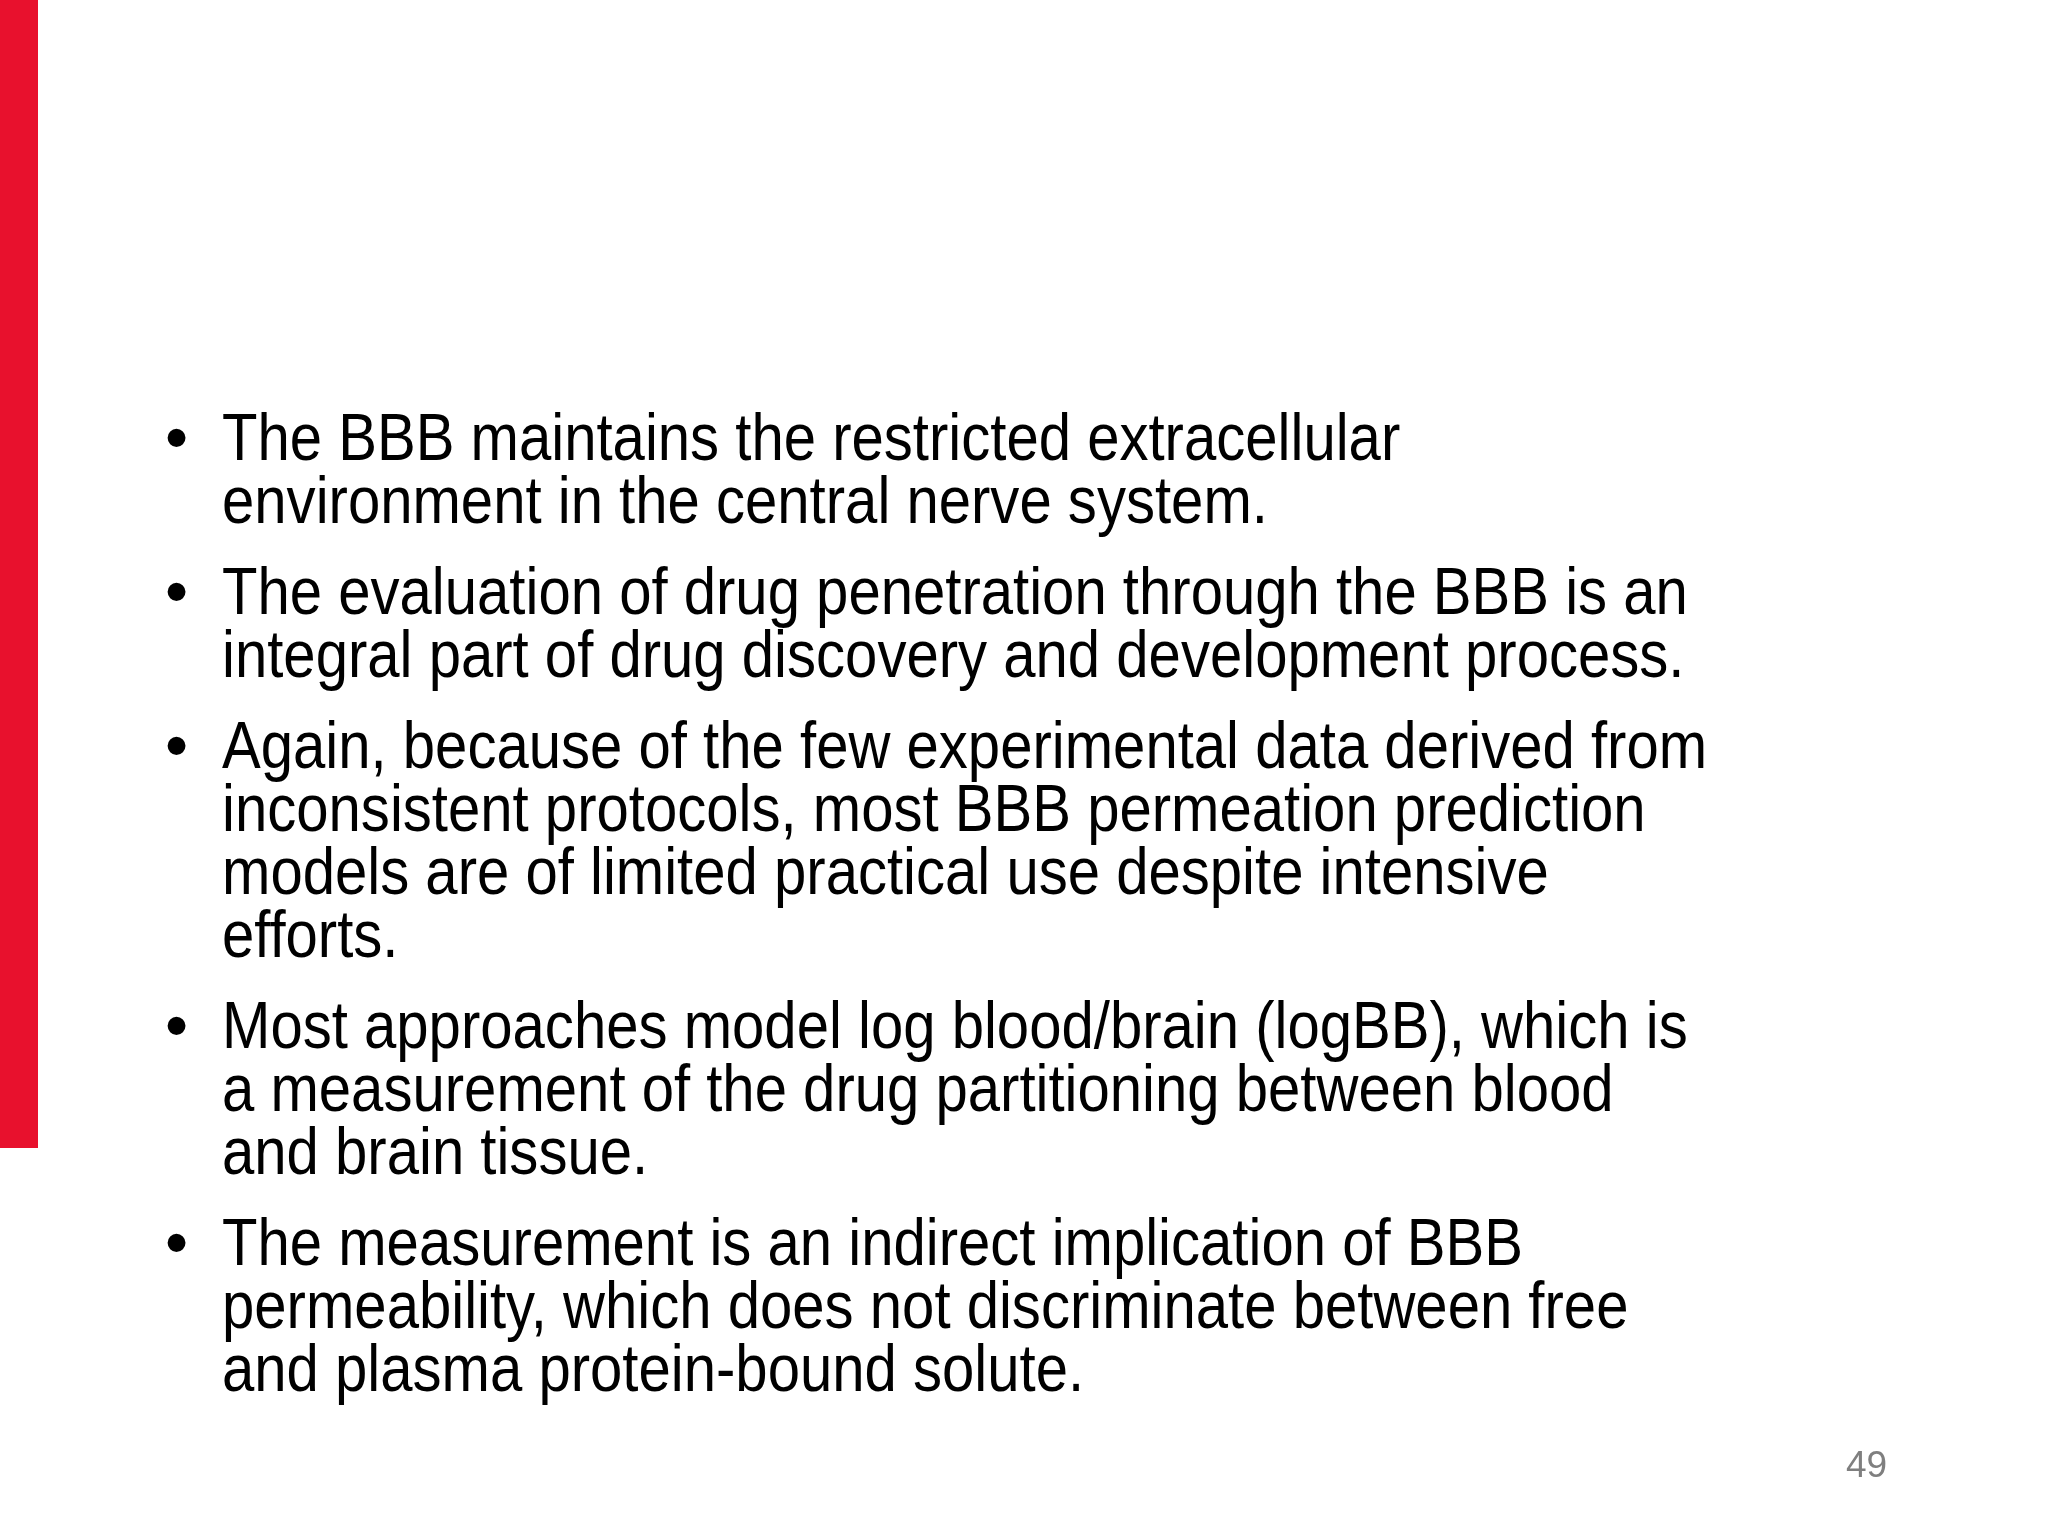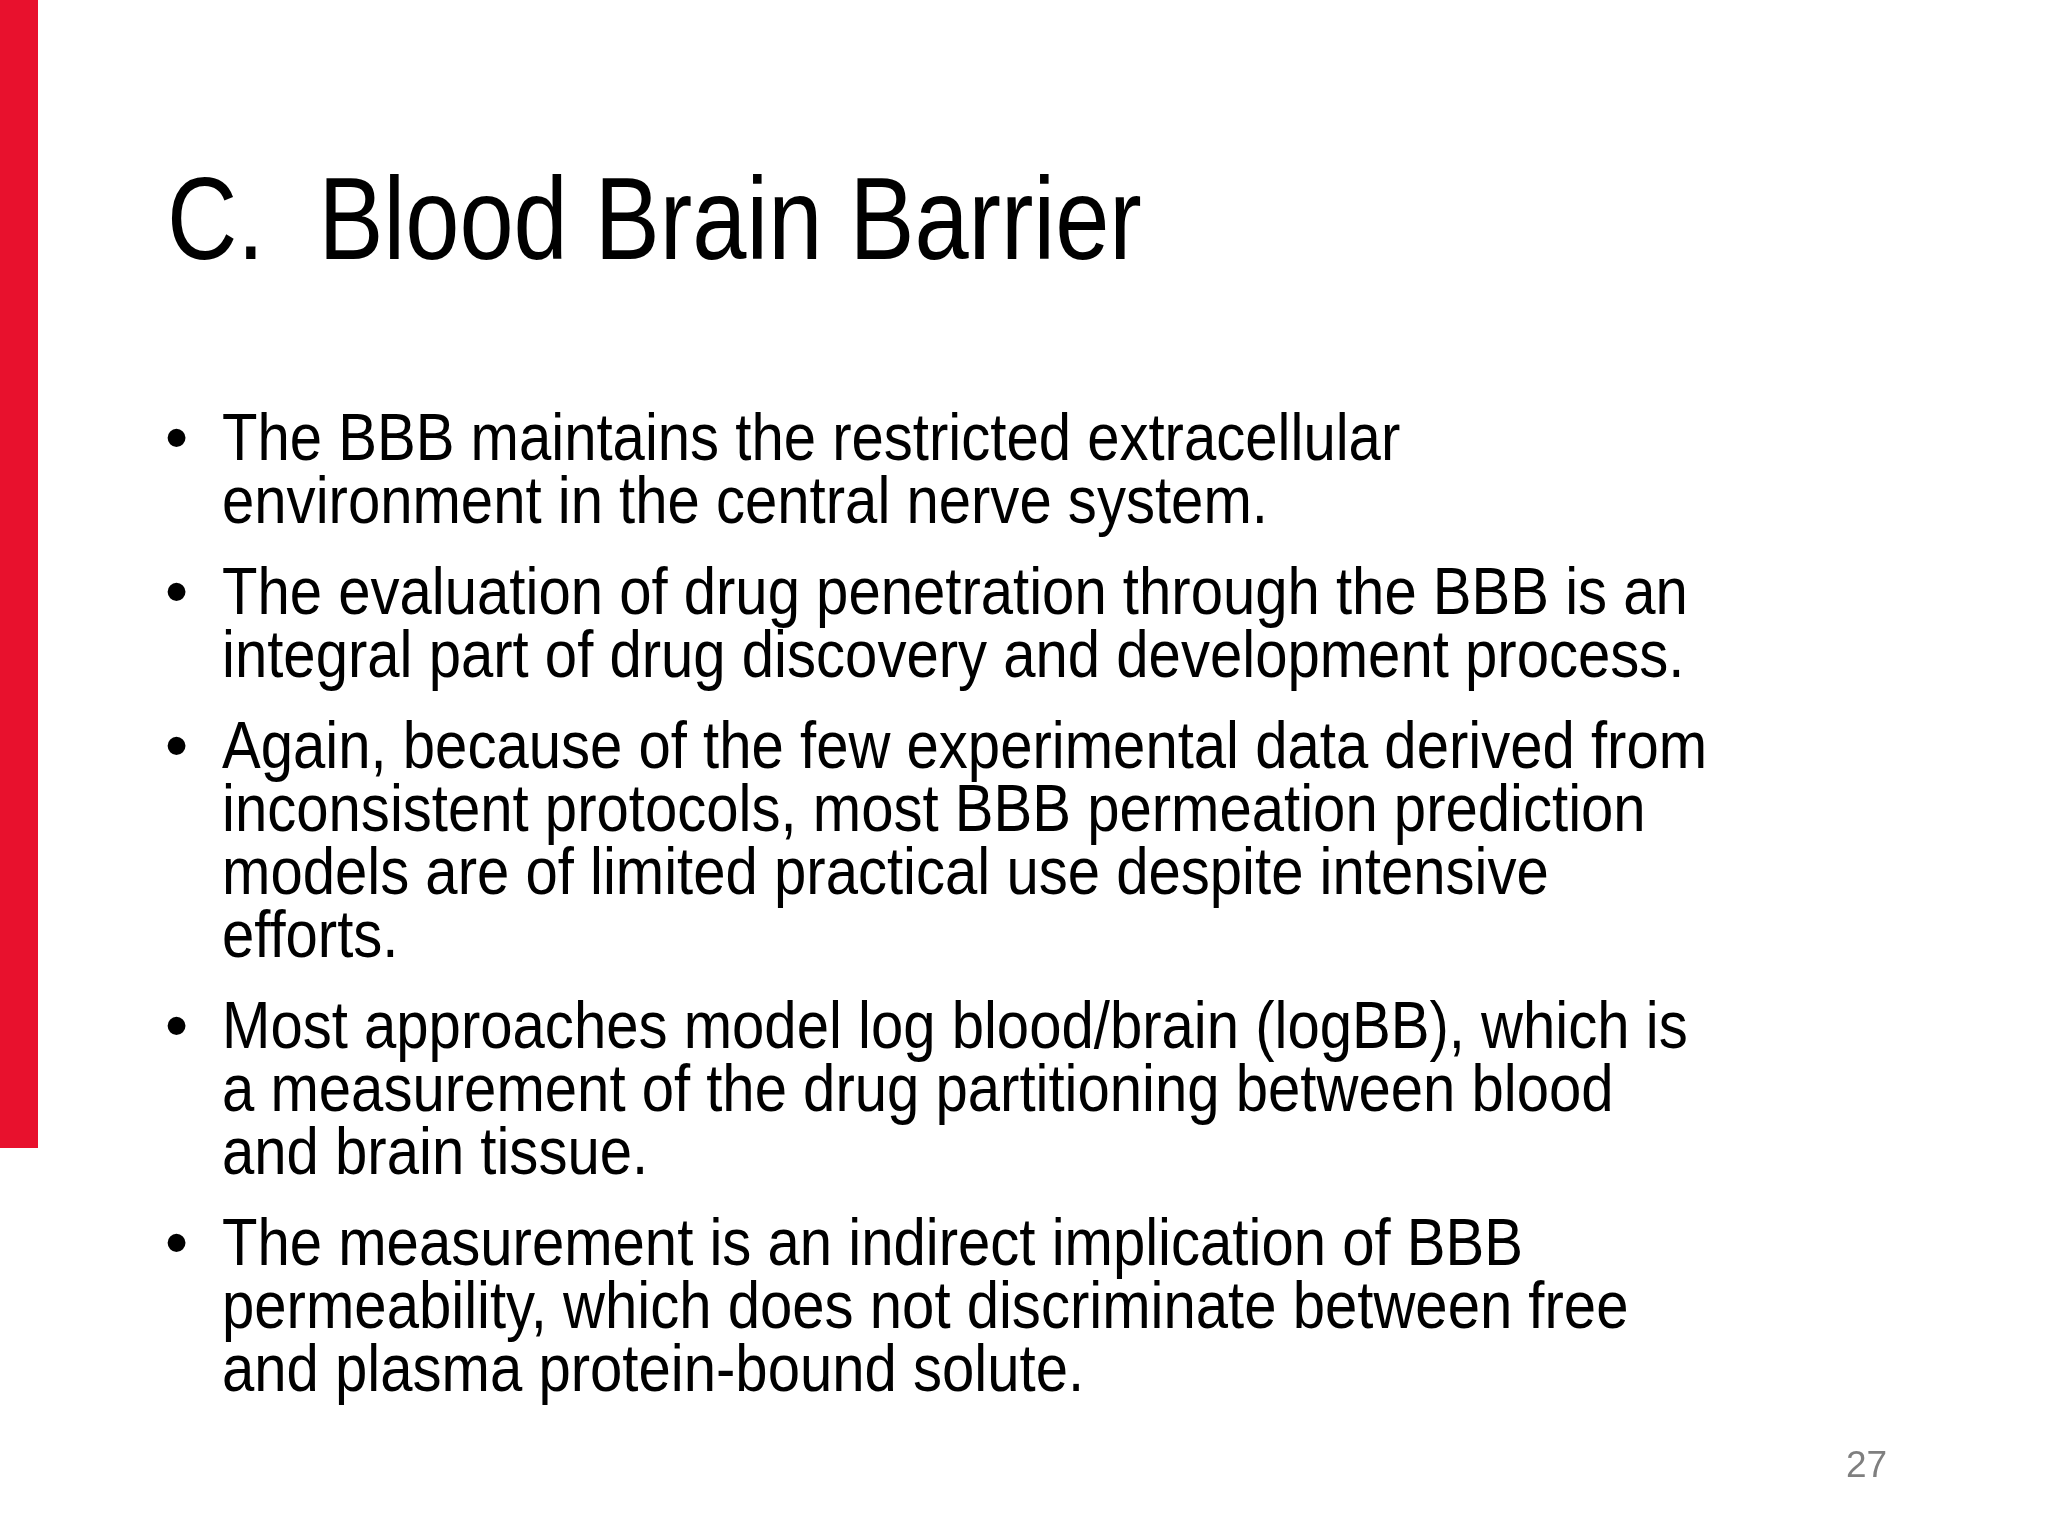--- a/index.html
+++ b/index.html
@@ -69,21 +69,20 @@
     line-height: 1;
     color: #7f7f7f;
   }
 </style>
 </head>
 <body>
 
 <div class="slide">
   <div class="accent-bar"></div>
 
-  <h1 class="title"><span class="tscale">C.  Blood Brain Barrier</span></h1>
 
   <ul class="bullets">
     <li class="bullet">
       <span class="marker">•</span>
       <span class="btext">The BBB maintains the restricted extracellular
 environment in the central nerve system.</span>
     </li>
     <li class="bullet">
       <span class="marker">•</span>
       <span class="btext">The evaluation of drug penetration through the BBB is an
@@ -103,14 +102,14 @@
 and brain tissue.</span>
     </li>
     <li class="bullet">
       <span class="marker">•</span>
       <span class="btext">The measurement is an indirect implication of BBB
 permeability, which does not discriminate between free
 and plasma protein-bound solute.</span>
     </li>
   </ul>
 
-  <div class="pagenum">27</div>
+  <div class="pagenum">49</div>
 </div>
 
 </body></html>

